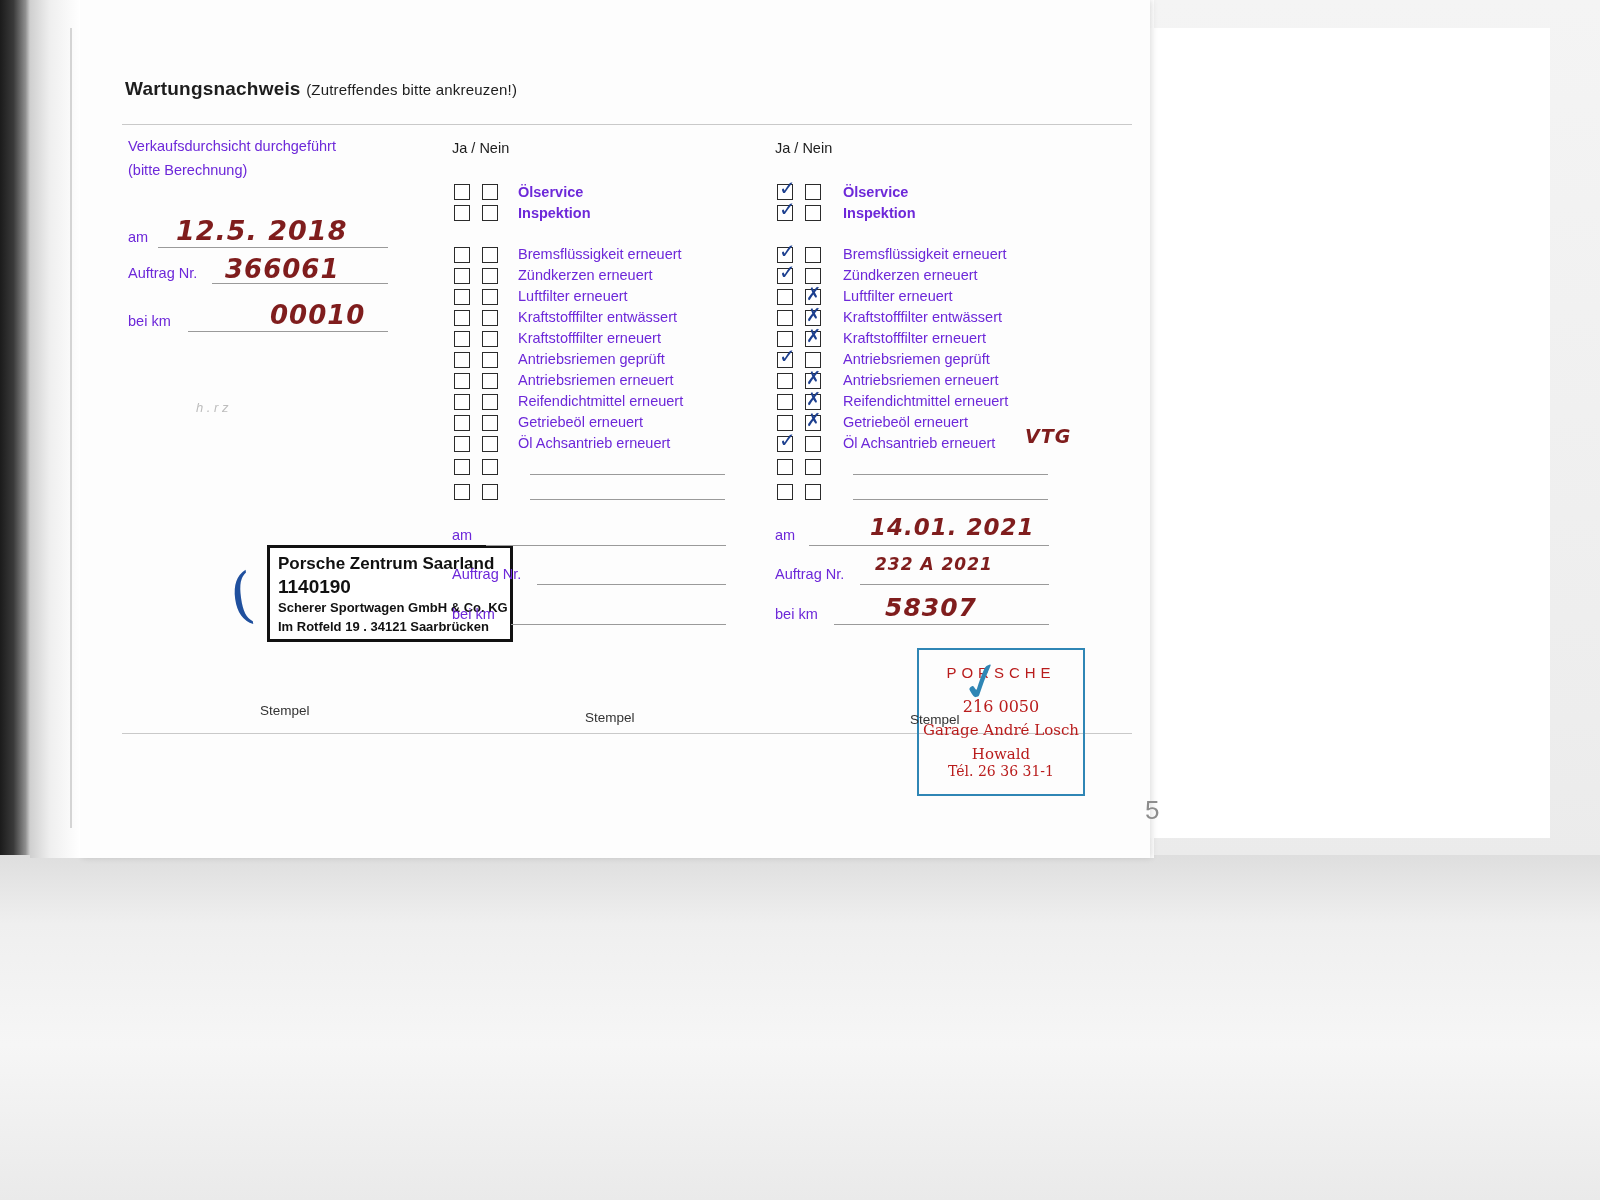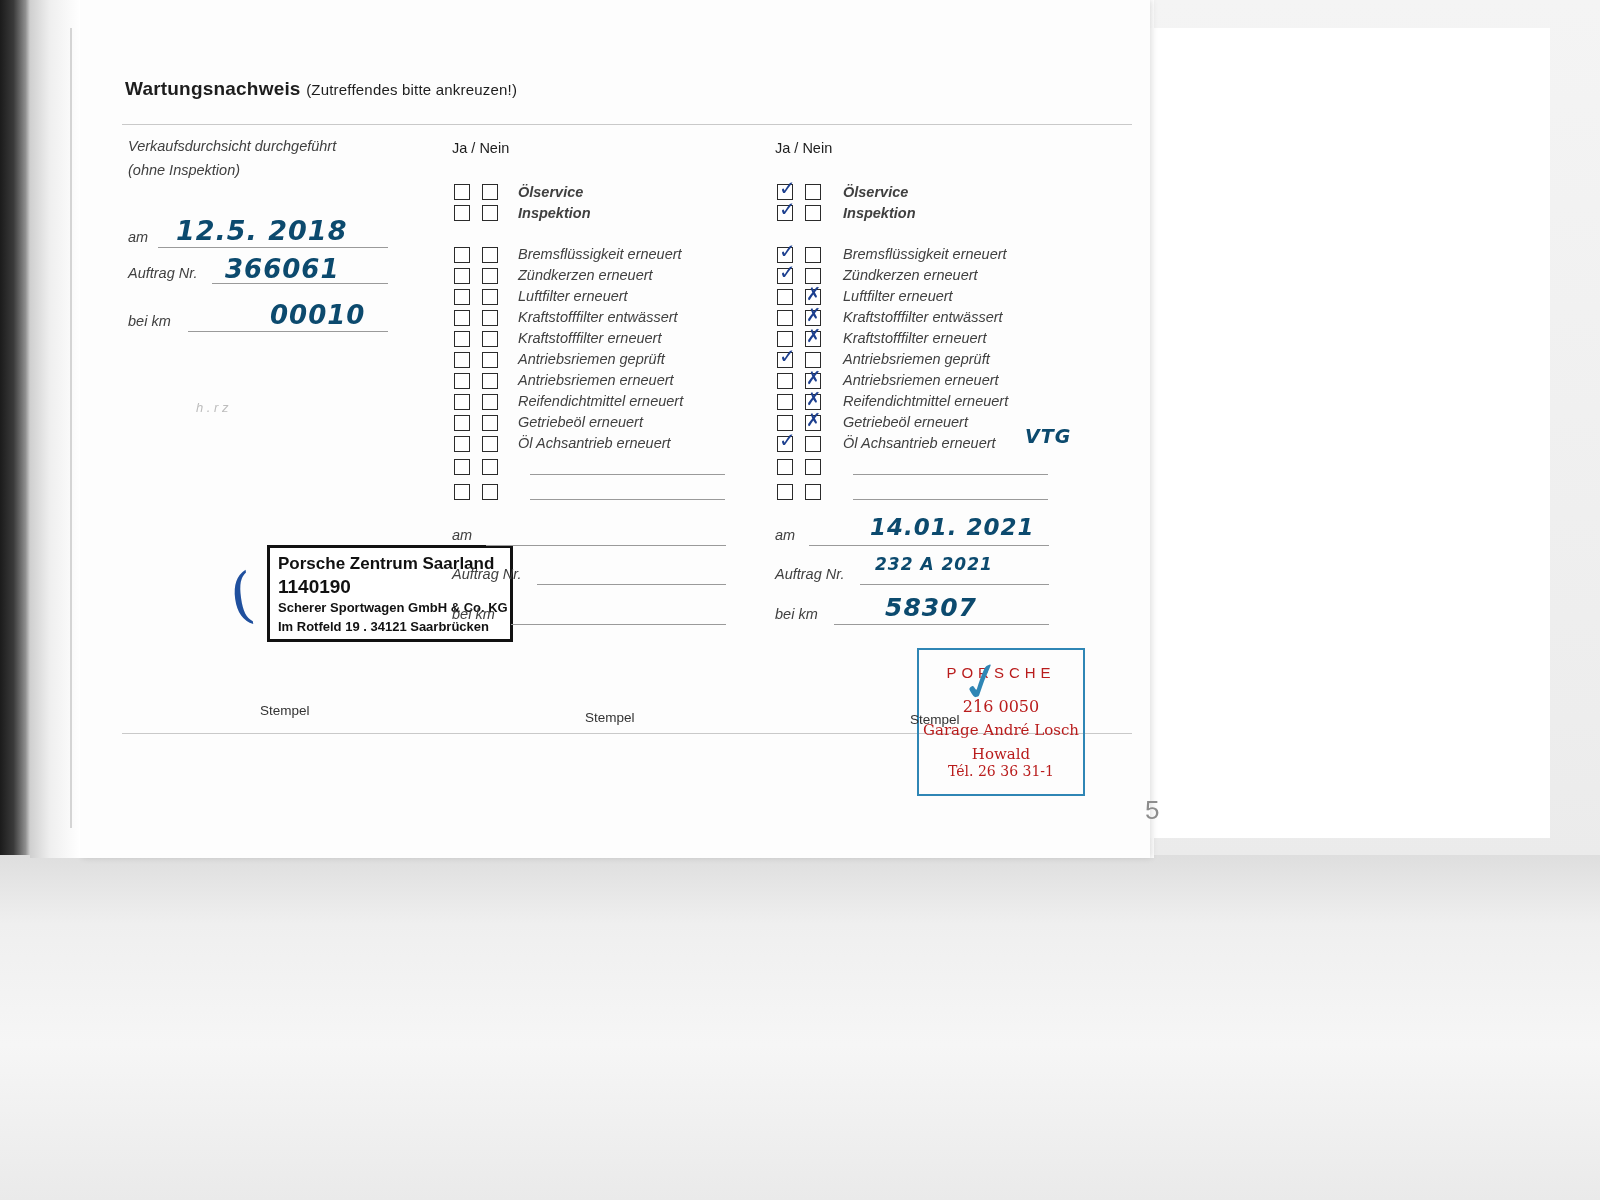--- a/index.html
+++ b/index.html
@@ -58,32 +58,32 @@
   }
   .title .sub{font-weight:normal;font-size:15px;}
   .rule{
     position:absolute;background:#c9c9c9;height:1px;
   }
   .rule-top{left:42px;top:124px;width:1010px;}
   .rule-bottom{left:42px;top:733px;width:1010px;}
   .col-head{
     position:absolute;font-size:14.5px;color:#1d1d1d;
   }
-  .lbl{position:absolute;font-size:14.5px;color:#404040;font-style:italic;}
+  .lbl{position:absolute;font-size:14.5px;color:#6d28d9;}
   .lbl-b{font-weight:bold;}
   .cb{
     position:absolute;width:16px;height:16px;border:1.4px solid #2b2b2b;
     background:#fff;box-sizing:border-box;
   }
   .line{
     position:absolute;height:1px;background:#9a9a9a;
   }
   .hand{
     font-family:"DejaVu Sans", sans-serif;
-    color:#0c4a6e;
+    color:#7f1d1d;
     position:absolute;
     font-style:italic;
     font-weight:bold;
     letter-spacing:1px;
   }
   .tick{
     position:absolute;color:#1c3f8f;font-weight:bold;
     font-family:"DejaVu Sans", sans-serif;
   }
   .stamp1{
@@ -133,21 +133,21 @@
 
     <div class="title">
       <span>Wartungsnachweis</span>
       <span class="sub">(Zutreffendes bitte ankreuzen!)</span>
     </div>
 
     <div class="rule rule-top"></div>
     <div class="rule rule-bottom"></div>
 
     <div class="lbl" style="left:48px;top:138px;">Verkaufsdurchsicht durchgeführt</div>
-    <div class="lbl" style="left:48px;top:162px;">(ohne Inspektion)</div>
+    <div class="lbl" style="left:48px;top:162px;">(bitte Berechnung)</div>
 
     <div class="lbl" style="left:48px;top:229px;">am</div>
     <div class="line" style="left:78px;top:247px;width:230px;"></div>
     <div class="hand" style="left:96px;top:215px;font-size:27px;">12.5. 2018</div>
 
     <div class="lbl" style="left:48px;top:265px;">Auftrag Nr.</div>
     <div class="line" style="left:132px;top:283px;width:176px;"></div>
     <div class="hand" style="left:145px;top:254px;font-size:26px;">366061</div>
 
     <div class="lbl" style="left:48px;top:313px;">bei km</div>

